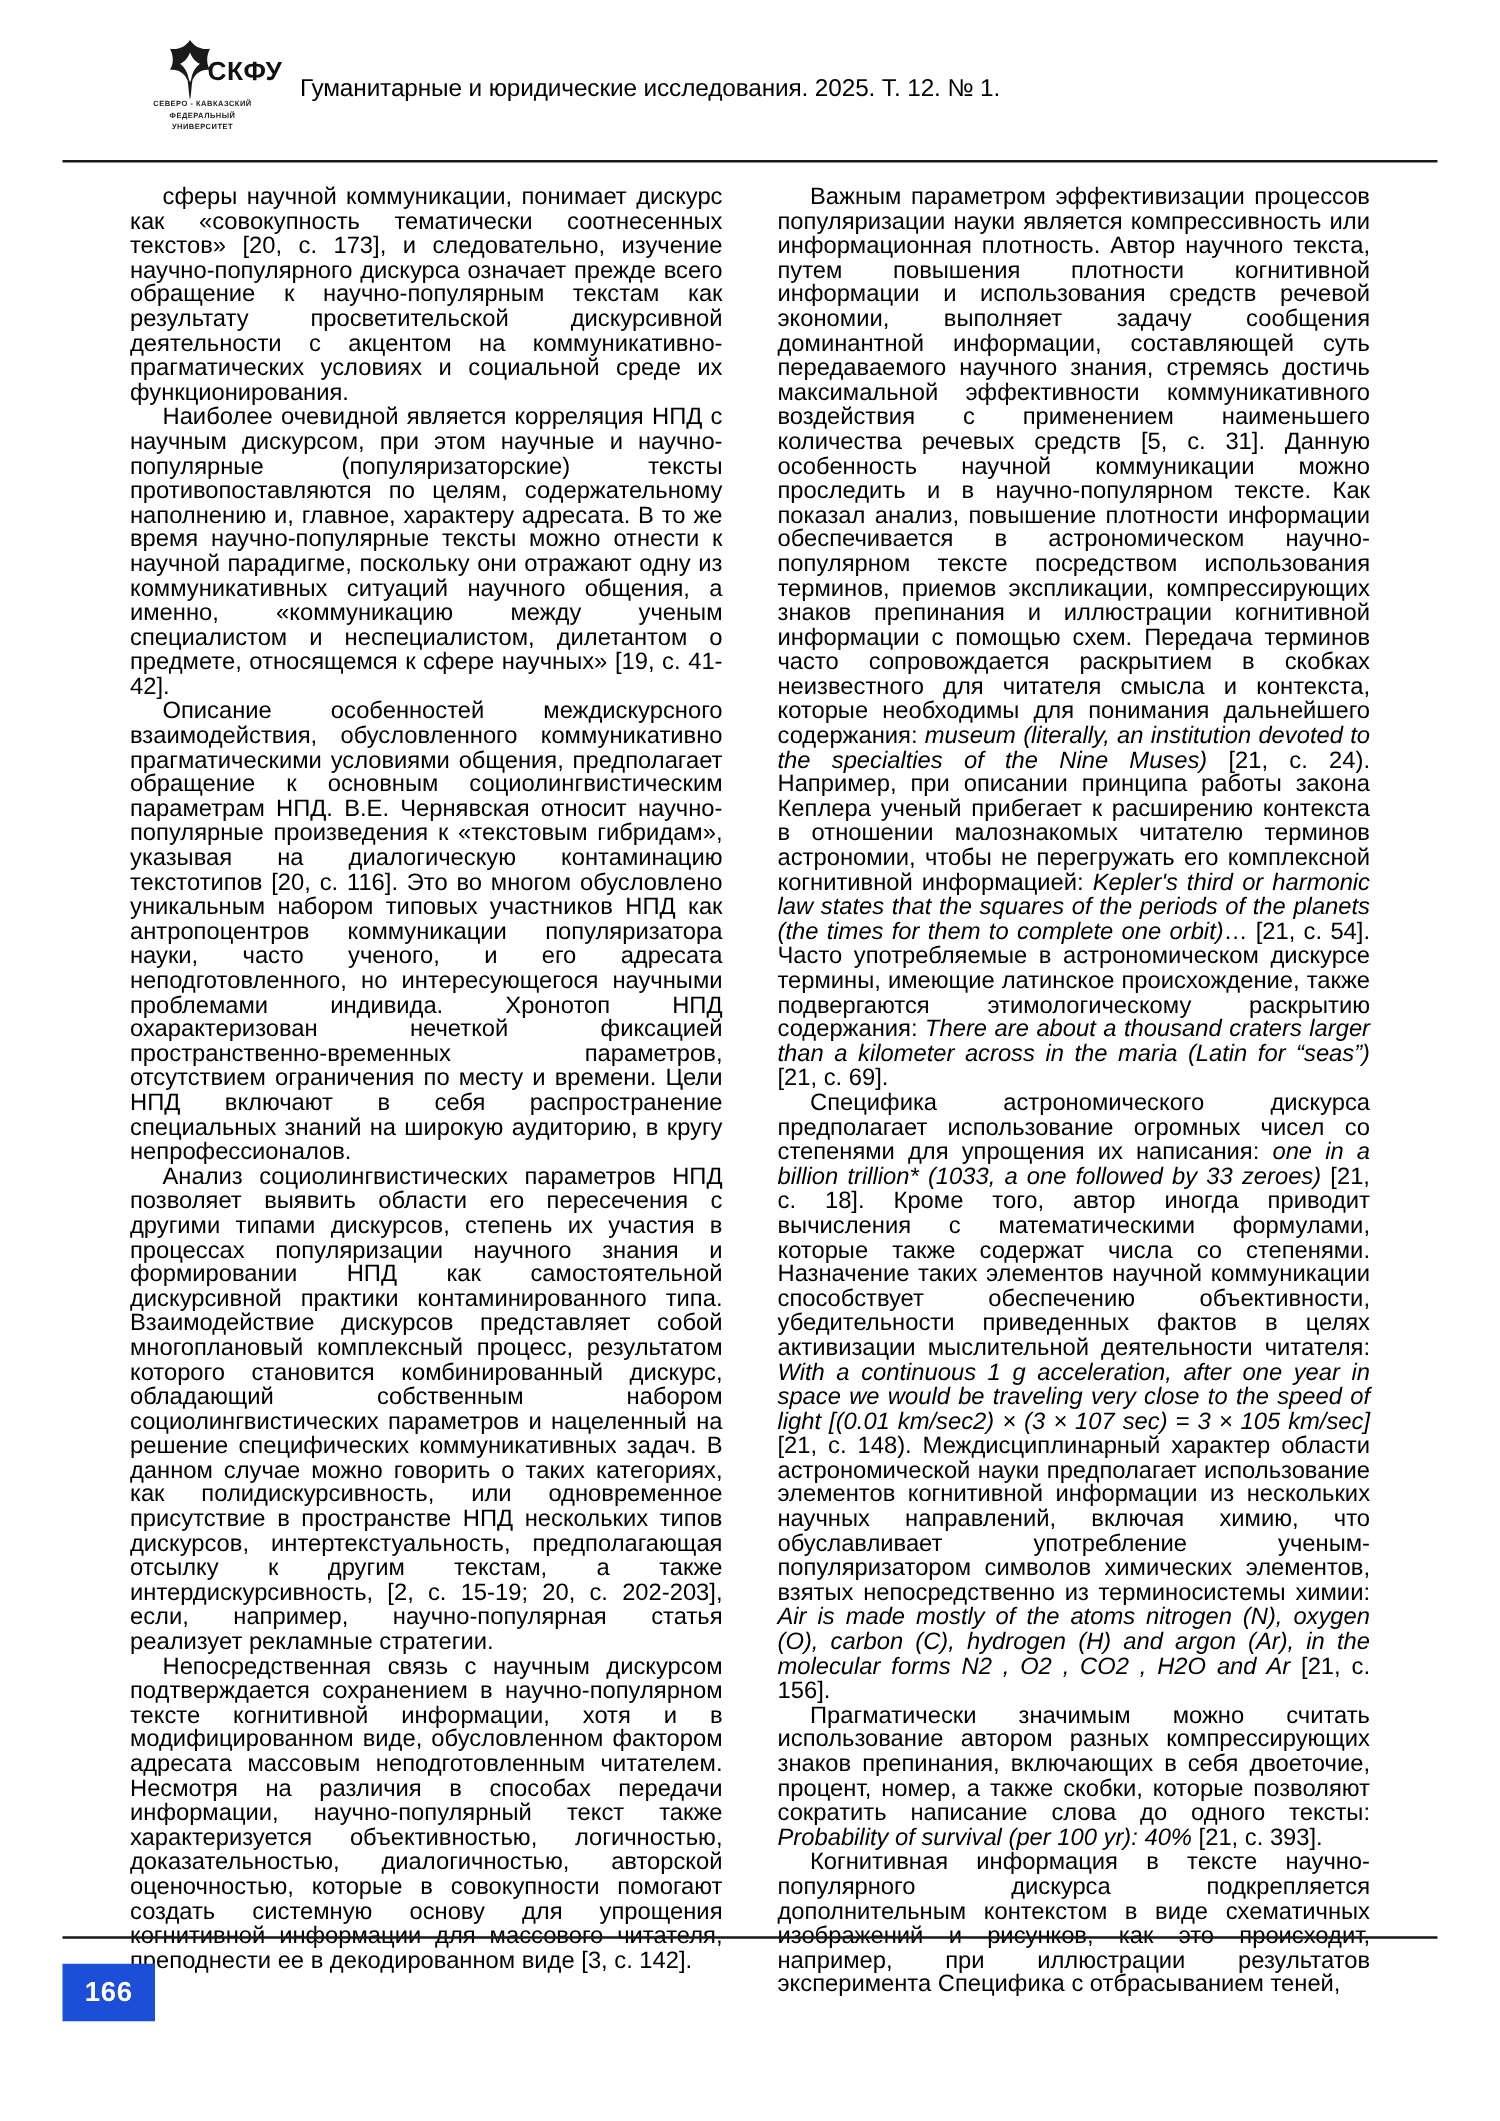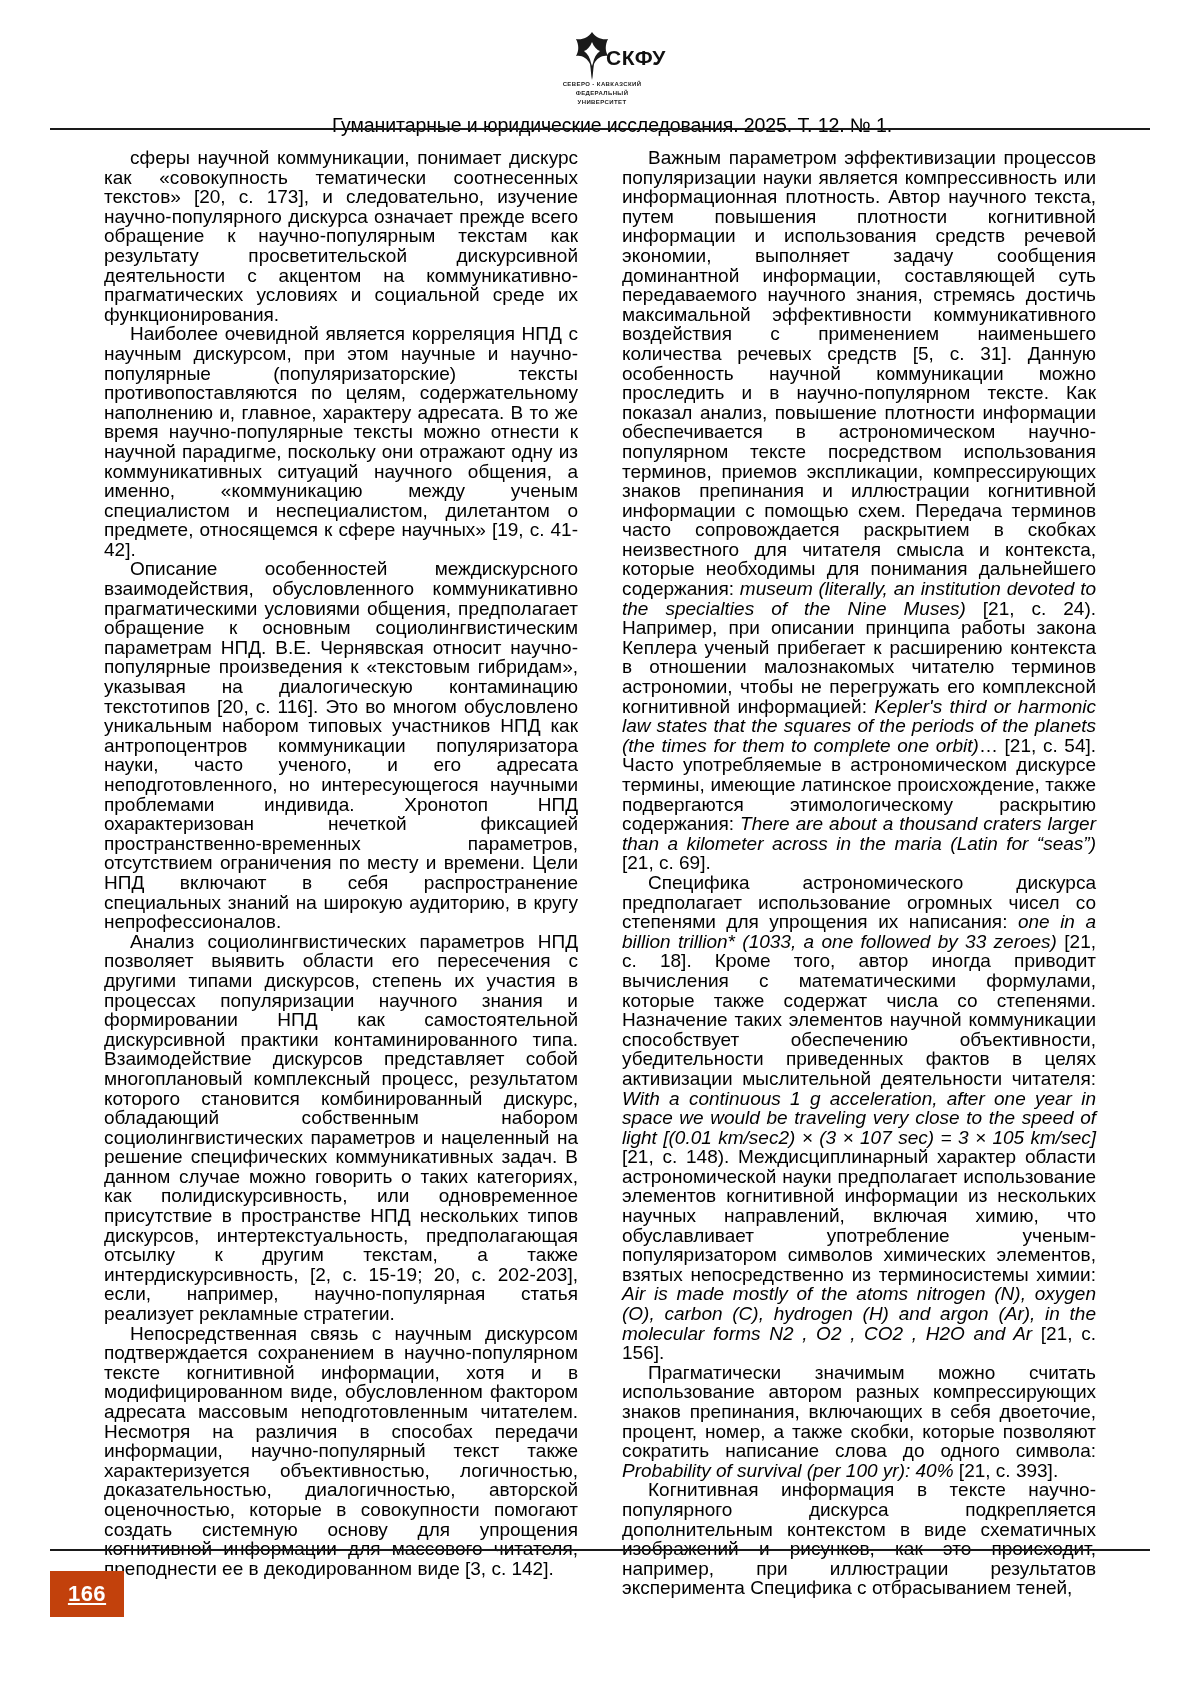--- a/index.html
+++ b/index.html
@@ -25,21 +25,20 @@
 
   
   .header {
     position: absolute;
     top: 28px;
     left: 104px;
     right: 104px;
     height: 86px;
     display: flex;
     align-items: center;
-    flex-direction: column;
   }
   .logo {
     width: 112px;
     height: 86px;
     position: relative;
     flex: 0 0 auto;
   }
   .logo-bird {
     position: absolute;
     left: 26px;
@@ -120,29 +119,28 @@
     bottom: 146px;
     height: 2px;
     background: #1a1a1a;
   }
   .page-num-box {
     position: absolute;
     left: 50px;
     bottom: 80px;
     width: 74px;
     height: 46px;
-    background: #c2410c;
+    background: #1d4ed8;
     color: #ffffff;
     display: flex;
     align-items: center;
     justify-content: center;
     font-size: 22px;
     font-weight: bold;
     letter-spacing: 0.5px;
-    text-decoration: underline;
   }
 </style>
 </head>
 <body>
 
 <div class="page">
 
   <div class="header">
     <div class="logo">
       <svg class="logo-bird" viewBox="0 0 44 52" xmlns="http://www.w3.org/2000/svg">
@@ -165,21 +163,21 @@
       <p class="body">Описание особенностей междискурсного взаимодействия, обусловленного коммуникативно прагматическими условиями общения, предполагает обращение к основным социолингвистическим параметрам НПД. В.Е. Чернявская относит научно-популярные произведения к «текстовым гибридам», указывая на диалогическую контаминацию текстотипов [20, с. 116]. Это во многом обусловлено уникальным набором типовых участников НПД как антропоцентров коммуникации популяризатора науки, часто ученого, и его адресата неподготовленного, но интересующегося научными проблемами индивида. Хронотоп НПД охарактеризован нечеткой фиксацией пространственно-временных параметров, отсутствием ограничения по месту и времени. Цели НПД включают в себя распространение специальных знаний на широкую аудиторию, в кругу непрофессионалов.</p>
       <p class="body">Анализ социолингвистических параметров НПД позволяет выявить области его пересечения с другими типами дискурсов, степень их участия в процессах популяризации научного знания и формировании НПД как самостоятельной дискурсивной практики контаминированного типа. Взаимодействие дискурсов представляет собой многоплановый комплексный процесс, результатом которого становится комбинированный дискурс, обладающий собственным набором социолингвистических параметров и нацеленный на решение специфических коммуникативных задач. В данном случае можно говорить о таких категориях, как полидискурсивность, или одновременное присутствие в пространстве НПД нескольких типов дискурсов, интертекстуальность, предполагающая отсылку к другим текстам, а также интердискурсивность, [2, с. 15-19; 20, с. 202-203], если, например, научно-популярная статья реализует рекламные стратегии.</p>
       <p class="body">Непосредственная связь с научным дискурсом подтверждается сохранением в научно-популярном тексте когнитивной информации, хотя и в модифицированном виде, обусловленном фактором адресата массовым неподготовленным читателем. Несмотря на различия в способах передачи информации, научно-популярный текст также характеризуется объективностью, логичностью, доказательностью, диалогичностью, авторской оценочностью, которые в совокупности помогают создать системную основу для упрощения когнитивной информации для массового читателя, преподнести ее в декодированном виде [3, с. 142].</p>
     </div>
 
     <div class="col">
       <p class="body"><span>Важным параметром эффективизации процессов популяризации науки является компрессивность или информационная плотность. Автор научного текста, путем повышения плотности когнитивной информации и использования средств речевой экономии, выполняет задачу сообщения доминантной информации, составляющей суть передаваемого научного знания, стремясь достичь максимальной эффективности коммуникативного воздействия с применением наименьшего количества речевых средств [5, с. 31]. Данную особенность научной коммуникации можно проследить и в научно-популярном тексте. Как показал анализ, повышение плотности информации обеспечивается в астрономическом научно-популярном тексте посредством использования терминов, приемов экспликации, компрессирующих знаков препинания и иллюстрации когнитивной информации с помощью схем. Передача терминов часто сопровождается раскрытием в скобках неизвестного для читателя смысла и контекста, которые необходимы для понимания дальнейшего содержания: </span><span class="it">museum (literally, an institution devoted to the specialties of the Nine Muses)</span><span> [21, с. 24). Например, при описании принципа работы закона Кеплера ученый прибегает к расширению контекста в отношении малознакомых читателю терминов астрономии, чтобы не перегружать его комплексной когнитивной информацией: </span><span class="it">Kepler's third or harmonic law states that the squares of the </span><span class="bi">periods</span><span class="it"> of the planets (</span><span class="bi">the times for them to complete one orbit)</span><span>… [21, с. 54]. Часто употребляемые в астрономическом дискурсе термины, имеющие латинское происхождение, также подвергаются этимологическому раскрытию содержания: </span><span class="it">There are about a thousand craters larger than a kilometer across in the </span><span class="bi">maria (Latin for “seas”)</span><span> [21, с. 69].</span></p>
 
       <p class="body"><span>Специфика астрономического дискурса предполагает использование огромных чисел со степенями для упрощения их написания: </span><span class="it">one in a billion trillion* (1033, a one followed by 33 zeroes)</span><span> [21, с. 18]. Кроме того, автор иногда приводит вычисления с математическими формулами, которые также содержат числа со степенями. Назначение таких элементов научной коммуникации способствует обеспечению объективности, убедительности приведенных фактов в целях активизации мыслительной деятельности читателя: </span><span class="it">With a continuous 1 g acceleration, after one year in space we would be traveling very close to the speed of light [(0.01 km/sec2) × (3 × 107 sec) = 3 × 105 km/sec]</span><span> [21, с. 148). Междисциплинарный характер области астрономической науки предполагает использование элементов когнитивной информации из нескольких научных направлений, включая химию, что обуславливает употребление ученым-популяризатором символов химических элементов, взятых непосредственно из терминосистемы химии: </span><span class="it">Air is made mostly of the atoms nitrogen (N), oxygen (O), carbon (C), hydrogen (H) and argon (Ar), in the molecular forms N2 , O2 , CO2 , H2O and Ar</span><span> [21, с. 156].</span></p>
 
-      <p class="body"><span>Прагматически значимым можно считать использование автором разных компрессирующих знаков препинания, включающих в себя двоеточие, процент, номер, а также скобки, которые позволяют сократить написание слова до одного символа: </span><span class="it">Probability of survival (per 100 yr): 40%</span><span> [21, с. 393].</span></p>
+      <p class="body"><span>Прагматически значимым можно считать использование автором разных компрессирующих знаков препинания, включающих в себя двоеточие, процент, номер, а также скобки, которые позволяют сократить написание слова до одного тексты: </span><span class="it">Probability of survival (per 100 yr): 40%</span><span> [21, с. 393].</span></p>
 
       <p class="body">Когнитивная информация в тексте научно-популярного дискурса подкрепляется дополнительным контекстом в виде схематичных изображений и рисунков, как это происходит, например, при иллюстрации результатов эксперимента Специфика с отбрасыванием теней,</p>
     </div>
 
   </div>
 
   <div class="footer-rule"></div>
   <div class="page-num-box">166</div>
 
 </div>

